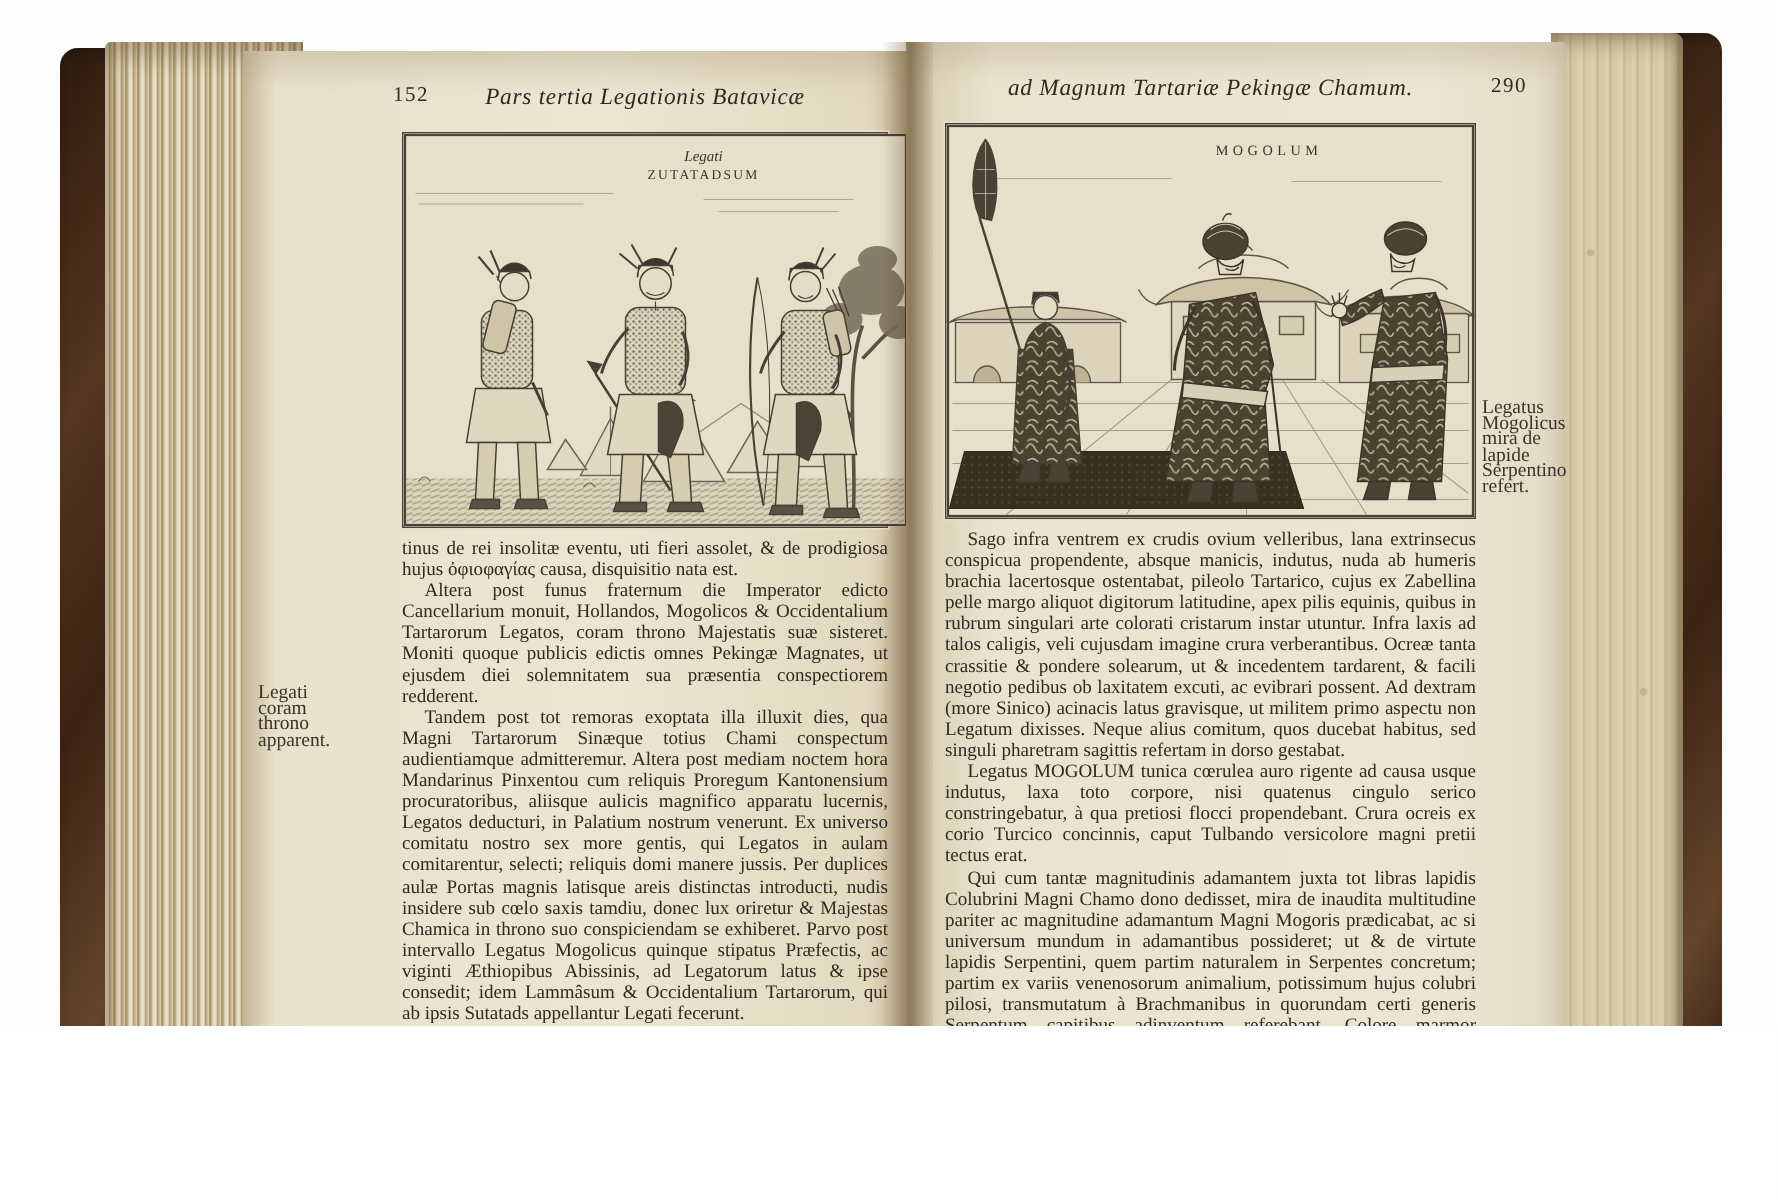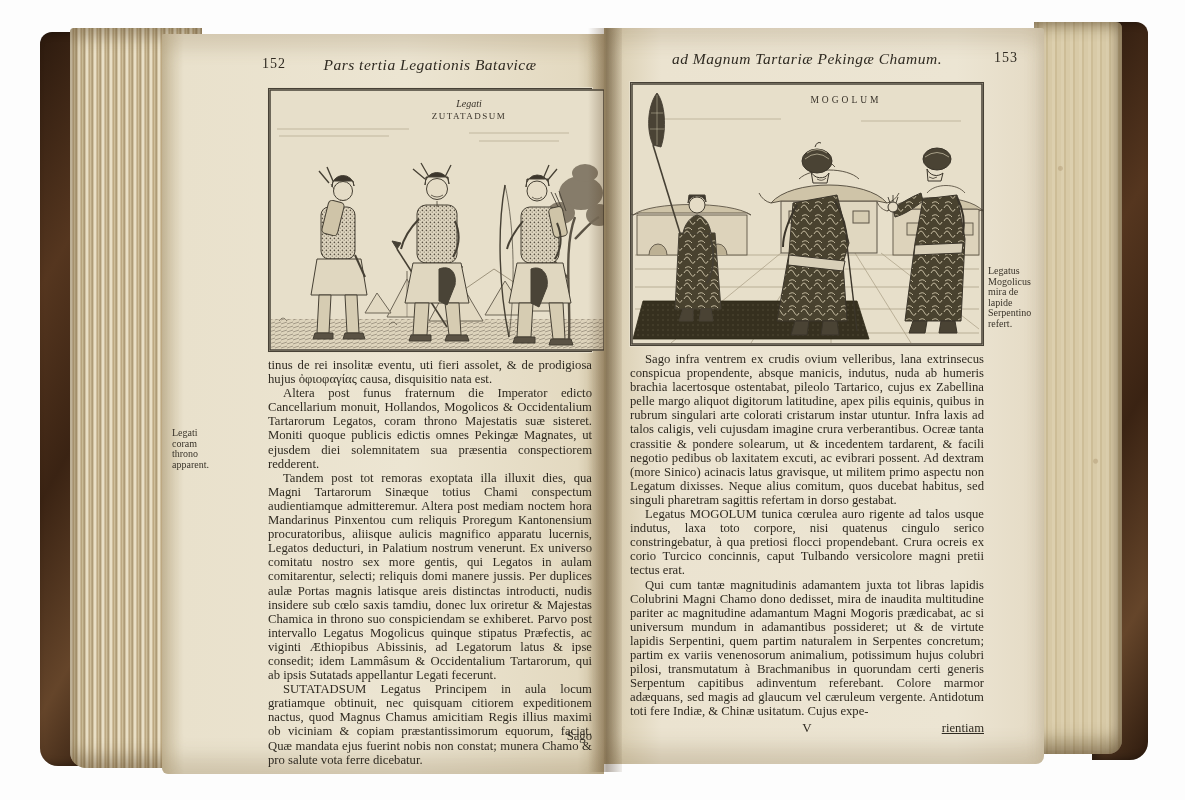--- a/index.html
+++ b/index.html
@@ -1,16 +1,16 @@
 <!DOCTYPE html>
 <html><head>
 <meta charset="utf-8">
 <style>
   html,body{margin:0;padding:0;background:#ffffff;}
-  .stage{position:relative;width:1185px;height:800px;background:#fdfdfd;overflow:hidden;
+  .stage{position:relative;width:1185px;height:684px;background:#fdfdfd;overflow:hidden;
          font-family:"Liberation Serif", serif;color:#2f2a21;}
   .book{position:absolute;left:40px;top:22px;width:1108px;height:748px;}
   .leather{position:absolute;background:linear-gradient(120deg,#2c1a0e 0%,#55361f 30%,#3a2313 55%,#65452a 80%,#2e1b0e 100%);}
   .leather.left{left:0;top:10px;width:70px;height:734px;border-radius:12px 0 0 18px;
       box-shadow:inset -6px 0 10px rgba(0,0,0,.45);}
   .leather.right{left:1052px;top:0;width:56px;height:738px;border-radius:0 12px 18px 0;
       box-shadow:inset 6px 0 10px rgba(0,0,0,.45);}
   .edge-stack{position:absolute;}
   .edge-stack.left{left:30px;top:6px;width:132px;height:740px;border-radius:4px 0 0 16px;
       background:repeating-linear-gradient(90deg,#e9dfc6 0px,#e9dfc6 2px,#b49e76 3px,#d8caa8 5px,#9d8760 6px,#e2d7ba 8px);
@@ -39,22 +39,22 @@
   .pagenum.l{left:-6px;}
   .pagenum.r{right:-34px;}
   .running-title{position:absolute;left:0;right:0;text-align:center;font-style:italic;font-size:15.5px;letter-spacing:.5px;font-family:Liberation Serif, serif;}
   .engraving{position:relative;margin-top:8px;border:1.2px solid #474136;
       box-shadow:0 0 0 1px #e7dfca, inset 0 0 0 1px rgba(71,65,54,.35);
       background:#e8e0cb;}
   .engraving svg{display:block;}
   .bodytext{position:relative;margin-top:6px;font-size:12.7px;line-height:14.1px;text-align:justify;}
   .bodytext p{margin:0;}
   .bodytext p.indent{text-indent:15px;}
-  .margin-note{position:absolute;font-size:10px;line-height:10.5px;width:52px;color:#3a342a;}
-  .margin-note.l{left:-96px;top:372px;}
+  .margin-note{position:absolute;font-size:13px;line-height:10.5px;width:52px;color:#3a342a;}
+  .margin-note.l{left:-96px;top:400px;}
   .margin-note.r{right:-56px;top:216px;}
   .catchword{position:absolute;right:0;font-size:12.7px;}
   .leftp .catchword{bottom:4px;}
   .rightp .catchword{bottom:2px;text-decoration:underline;}
   .signature{position:absolute;left:0;right:0;bottom:2px;text-align:center;font-size:13px;}
   text.engr-cap{fill:#39332a;font-family:"Liberation Serif",serif;}
 </style>
 </head>
 <body>
 
@@ -200,21 +200,21 @@
           </div>
         <div class="margin-note l">Legati coram throno apparent.</div>
         <div class="catchword">Sago</div>
       </div>
     </div>
 
     <div class="page rightp">
       <div class="page-inner">
         <div class="header-row">
           <span class="running-title">ad Magnum Tartariæ Pekingæ Chamum.</span>
-          <span class="pagenum r">153</span>
+          <span class="pagenum r">290</span>
         </div>
 
         <div class="engraving">
           <svg width="352" height="262" viewBox="0 0 352 262">
             <defs>
               <pattern id="flor" width="13" height="13" patternUnits="userSpaceOnUse">
                 <rect width="13" height="13" fill="#49422f"></rect>
                 <path d="M1,8 q3,-6 6,0 t5,1 M2,3 q4,-3 7,1" stroke="#cfc5aa" stroke-width="0.9" fill="none"></path>
               </pattern>
               <pattern id="carp" width="5" height="5" patternUnits="userSpaceOnUse">
@@ -313,21 +313,21 @@
               <path d="M298,94 q4,3 8,0" fill="none" stroke-width="0.8"></path>
               <path d="M282,238 L296,238 L294,250 L278,250 Z" fill="#4a4334"></path>
               <path d="M310,238 L324,238 L326,250 L308,250 Z" fill="#4a4334"></path>
             </g>
             <rect x="1" y="1" width="350" height="260" fill="none" stroke="#474136" stroke-width="1.5"></rect>
           </svg>
         </div>
 
         <div class="bodytext">
             <p class="indent">Sago infra ventrem ex crudis ovium velleribus, lana extrinsecus conspicua propendente, absque manicis, indutus, nuda ab humeris brachia lacertosque ostentabat, pileolo Tartarico, cujus ex Zabellina pelle margo aliquot digitorum latitudine, apex pilis equinis, quibus in rubrum singulari arte colorati cristarum instar utuntur. Infra laxis ad talos caligis, veli cujusdam imagine crura verberantibus. Ocreæ tanta crassitie &amp; pondere solearum, ut &amp; incedentem tardarent, &amp; facili negotio pedibus ob laxitatem excuti, ac evibrari possent. Ad dextram (more Sinico) acinacis latus gravisque, ut militem primo aspectu non Legatum dixisses. Neque alius comitum, quos ducebat habitus, sed singuli pharetram sagittis refertam in dorso gestabat.</p>
-            <p class="indent">Legatus MOGOLUM tunica cœrulea auro rigente ad talos usque indutus, laxa toto corpore, nisi quatenus cingulo serico constringebatur, à qua pretiosi flocci propendebant. Crura ocreis ex corio Turcico concinnis, caput Tulbando versicolore magni pretii tectus erat.</p>
+            <p class="indent">Legatus MOGOLUM tunica cœrulea auro rigente ad causa usque indutus, laxa toto corpore, nisi quatenus cingulo serico constringebatur, à qua pretiosi flocci propendebant. Crura ocreis ex corio Turcico concinnis, caput Tulbando versicolore magni pretii tectus erat.</p>
             <p class="indent">Qui cum tantæ magnitudinis adamantem juxta tot libras lapidis Colubrini Magni Chamo dono dedisset, mira de inaudita multitudine pariter ac magnitudine adamantum Magni Mogoris prædicabat, ac si universum mundum in adamantibus possideret; ut &amp; de virtute lapidis Serpentini, quem partim naturalem in Serpentes concretum; partim ex variis venenosorum animalium, potissimum hujus colubri pilosi, transmutatum à Brachmanibus in quorundam certi generis Serpentum capitibus adinventum referebant. Colore marmor adæquans, sed magis ad glaucum vel cæruleum vergente. Antidotum toti fere Indiæ, &amp; Chinæ usitatum. Cujus expe-</p>
           </div>
         <div class="margin-note r">Legatus Mogolicus mira de lapide Serpentino refert.</div>
         <div class="signature">V</div>
         <div class="catchword">rientiam</div>
       </div>
     </div>
 
     <div class="gutter"></div>
   </div>

